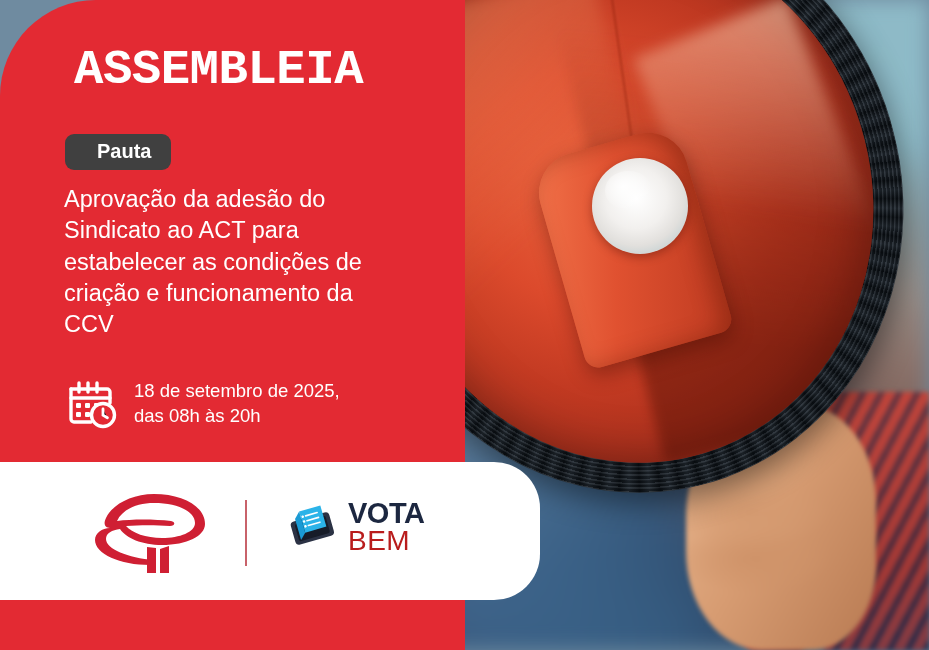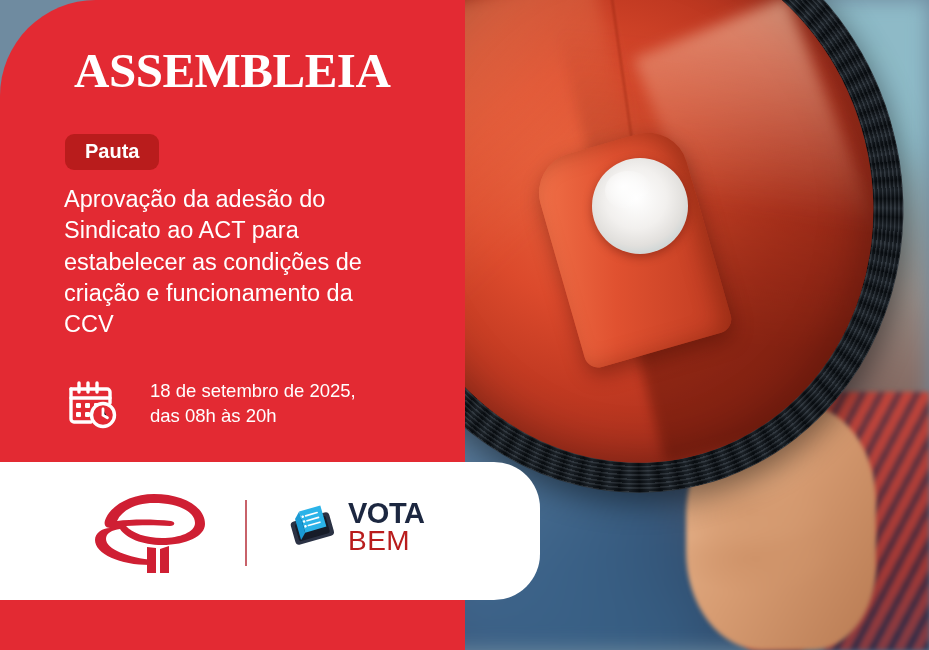--- a/index.html
+++ b/index.html
@@ -163,45 +163,45 @@
   }
 
   
   .title{
     position:absolute;left:74px;top:46px;
     font-size:49px;
     font-weight:bold;
     letter-spacing:-0.5px;
     color:#ffffff;
     line-height:1;
-    font-family:Liberation Serif, serif;
+    font-family:Liberation Mono, monospace;
     white-space:nowrap;
   }
   .pauta-badge{
     position:absolute;left:65px;top:134px;
-    padding:7px 20px 9px 20px;
-    background:#b91c1c;
+    padding:7px 20px 9px 32px;
+    background:#404040;
     border-radius:9px;
     color:#ffffff;
     font-size:20px;
     font-weight:bold;
     line-height:1;
     display:inline-block;
   }
   .agenda-text{
     position:absolute;left:64px;top:184px;
     width:330px;
     color:#ffffff;
     font-size:23.5px;
     line-height:1.33;
     font-weight:400;
   }
   .datetime-row{
     position:absolute;left:66px;top:378px;
-    display:flex;align-items:center;gap:32px;
+    display:flex;align-items:center;gap:16px;
   }
   .cal-icon{
     width:52px;height:52px;flex:0 0 auto;position:relative;
   }
   .datetime-text{
     color:#ffffff;font-size:18.5px;line-height:1.35;white-space:pre-line;
   }
 
   
   .logo-row{

